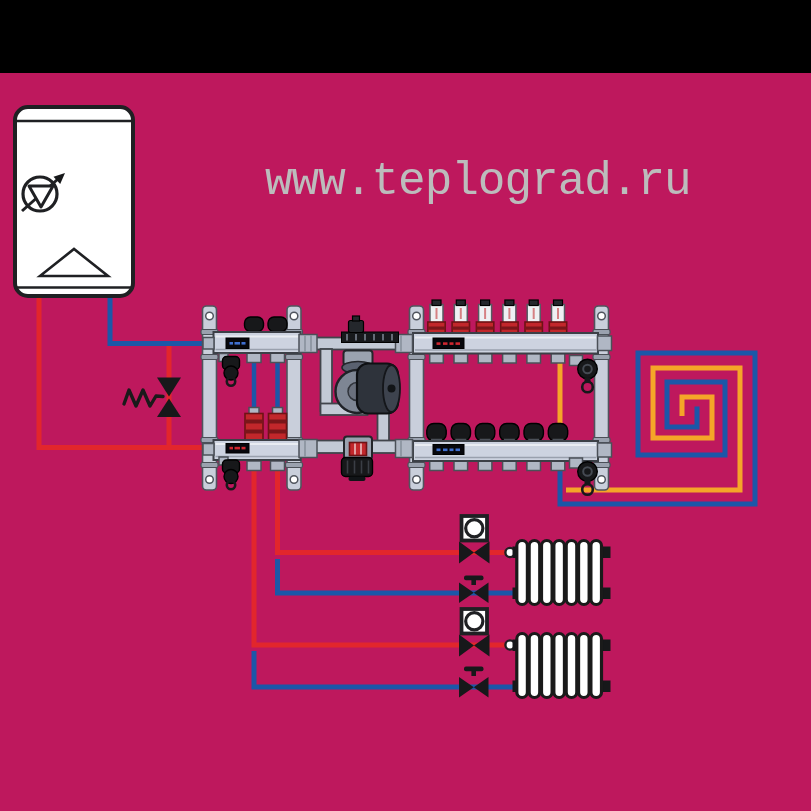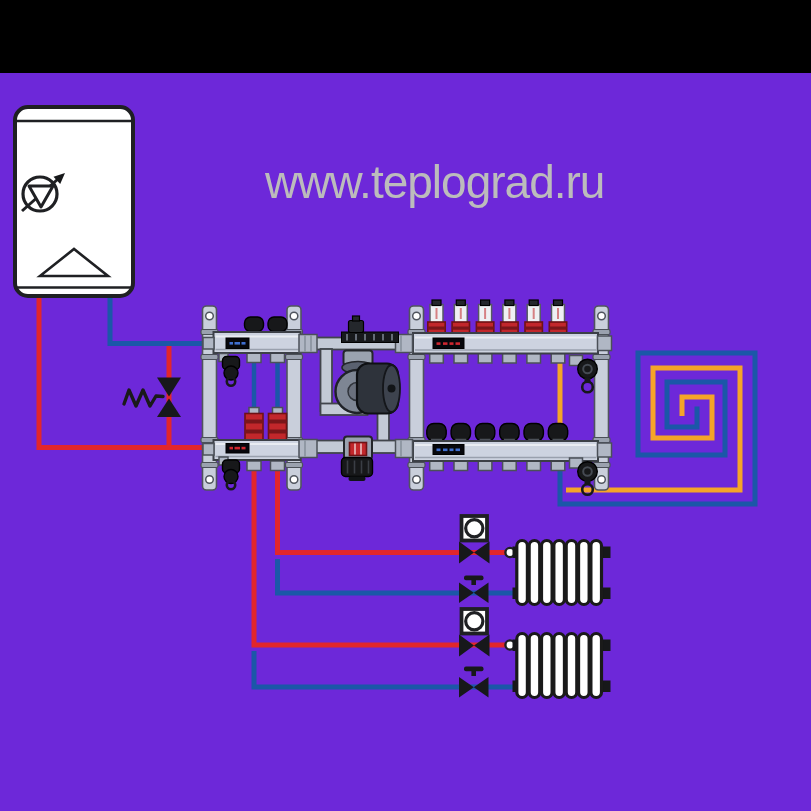--- a/index.html
+++ b/index.html
@@ -1,17 +1,17 @@
 <!DOCTYPE html>
 <html style="--pipe_red: #e2262c; --pipe_blue: #1b57a8; --pipe_orange: #f5a528; --ink: #1f2023; --metal_light: #cdd3e0; --metal_mid: #b0b7c4; --meter_red: #c2272b; --component_black: #17181a; --watermark_gray: #bcbcbc; --top_bar_black: #000000;"><head>
 <meta charset="utf-8">
 <style>
   html,body{margin:0;padding:0;background:#888;}
-  .stage{width:811px;height:811px;position:relative;background:#6d28d9;overflow:hidden;
-         font-family:Liberation Sans, sans-serif;}
+  .stage{width:811px;height:811px;position:relative;background:#be185d;overflow:hidden;
+         font-family:Liberation Mono, monospace;}
   .topbar{position:absolute;left:0;top:0;width:811px;height:73px;background:var(--top_bar_black,#000);}
   .watermark{position:absolute;left:265px;top:159px;font-size:46px;letter-spacing:-1px;
              color:var(--watermark_gray,#bcbcbc);white-space:nowrap;line-height:1;}
   svg{position:absolute;left:0;top:0;}
   
   .pipe{fill:none;stroke-width:5;stroke-linejoin:miter;}
   .pr{stroke:var(--pipe_red,#e2262c);}
   .pb{stroke:var(--pipe_blue,#1b57a8);}
   .po{stroke:var(--pipe_orange,#f5a528);}
   .tube{fill:none;stroke-width:4.5;stroke:var(--pipe_blue,#1b57a8);}

